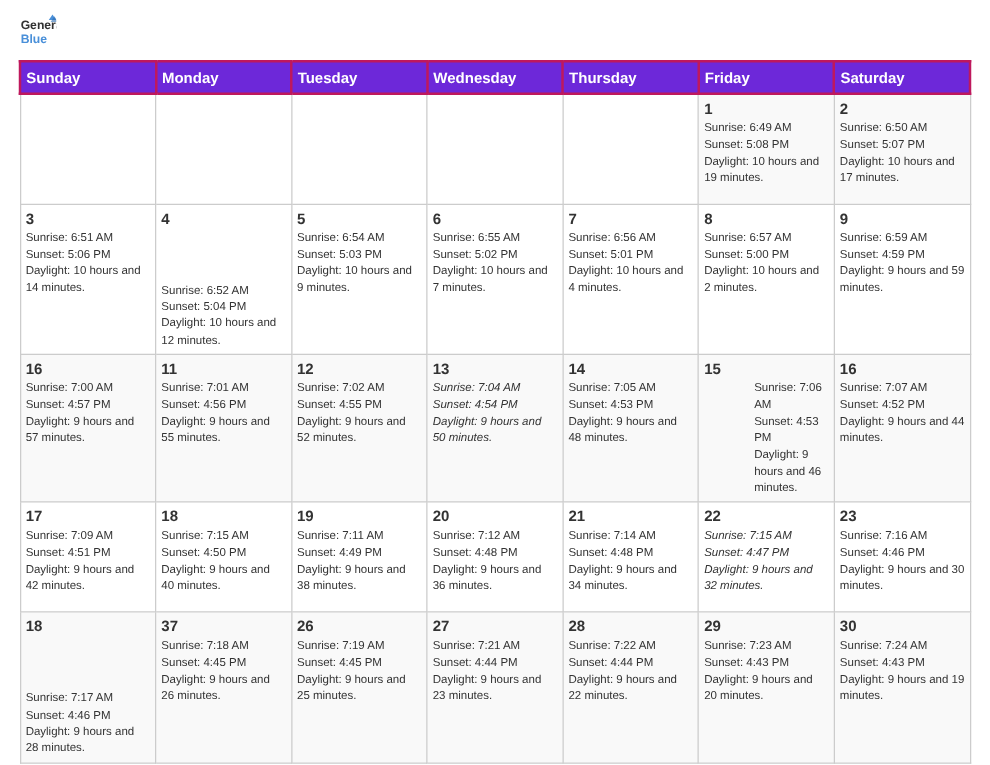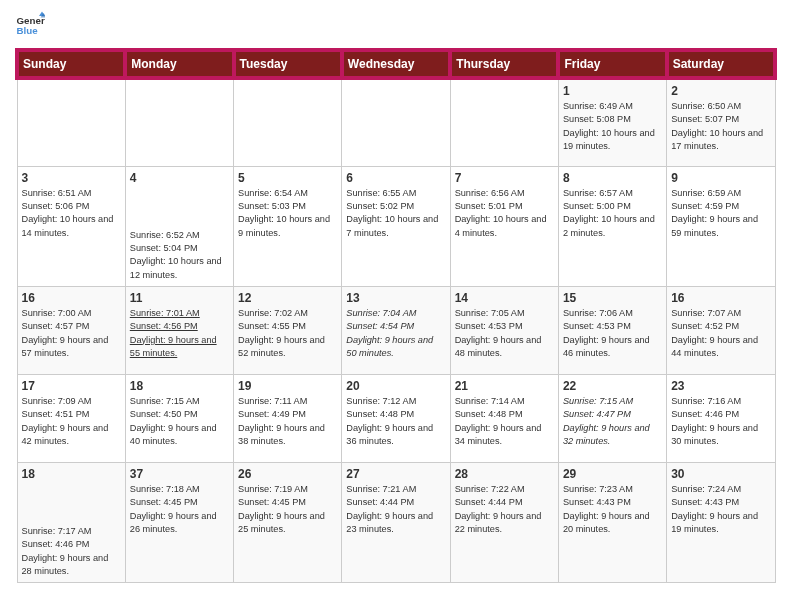--- a/index.html
+++ b/index.html
@@ -40,26 +40,26 @@
     .subtitle {
       font-size: 16px;
       color: #555;
     }
     table {
       width: 100%;
       border-collapse: collapse;
       table-layout: fixed;
     }
     thead tr th {
-      background-color: #7f1d1d;
+      background-color: #6d28d9;
       color: #fff;
       font-size: 12px;
       padding: 5px 4px;
       text-align: left;
-      border: 4px solid #be185d;
+      border: 2px solid #be185d;
     }
     tbody tr td {
       border: 1px solid #ccc;
       vertical-align: top;
       padding: 4px 4px;
       font-size: 9.5px;
       color: #333;
       height: 88px;
       background: #fff;
     }
@@ -179,21 +179,21 @@
         </tr>
         <tr>
           <td>
             <span class="day-num">16</span>
             <div class="day-info" style="white-space: pre-line;">Sunrise: 7:00 AM
 Sunset: 4:57 PM
 Daylight: 9 hours and 57 minutes.</div>
           </td>
           <td>
             <span class="day-num">11</span>
-            <div class="day-info" style="white-space: pre-line; text-decoration: underline;">Sunrise: 7:01 AM
+            <div class="day-info" style="white-space: pre-line;">Sunrise: 7:01 AM
 Sunset: 4:56 PM
 Daylight: 9 hours and 55 minutes.</div>
           </td>
           <td>
             <span class="day-num">12</span>
             <div class="day-info" style="white-space: pre-line;">Sunrise: 7:02 AM
 Sunset: 4:55 PM
 Daylight: 9 hours and 52 minutes.</div>
           </td>
           <td>
@@ -203,21 +203,21 @@
 Daylight: 9 hours and 50 minutes.</div>
           </td>
           <td>
             <span class="day-num">14</span>
             <div class="day-info" style="white-space: pre-line;">Sunrise: 7:05 AM
 Sunset: 4:53 PM
 Daylight: 9 hours and 48 minutes.</div>
           </td>
           <td>
             <span class="day-num">15</span>
-            <div class="day-info" style="white-space: pre-line;">Sunrise: 7:06 AM
+            <div class="day-info" style="white-space: pre-line; margin-left: 40px;">Sunrise: 7:06 AM
 Sunset: 4:53 PM
 Daylight: 9 hours and 46 minutes.</div>
           </td>
           <td>
             <span class="day-num">16</span>
             <div class="day-info" style="white-space: pre-line;">Sunrise: 7:07 AM
 Sunset: 4:52 PM
 Daylight: 9 hours and 44 minutes.</div>
           </td>
         </tr>

